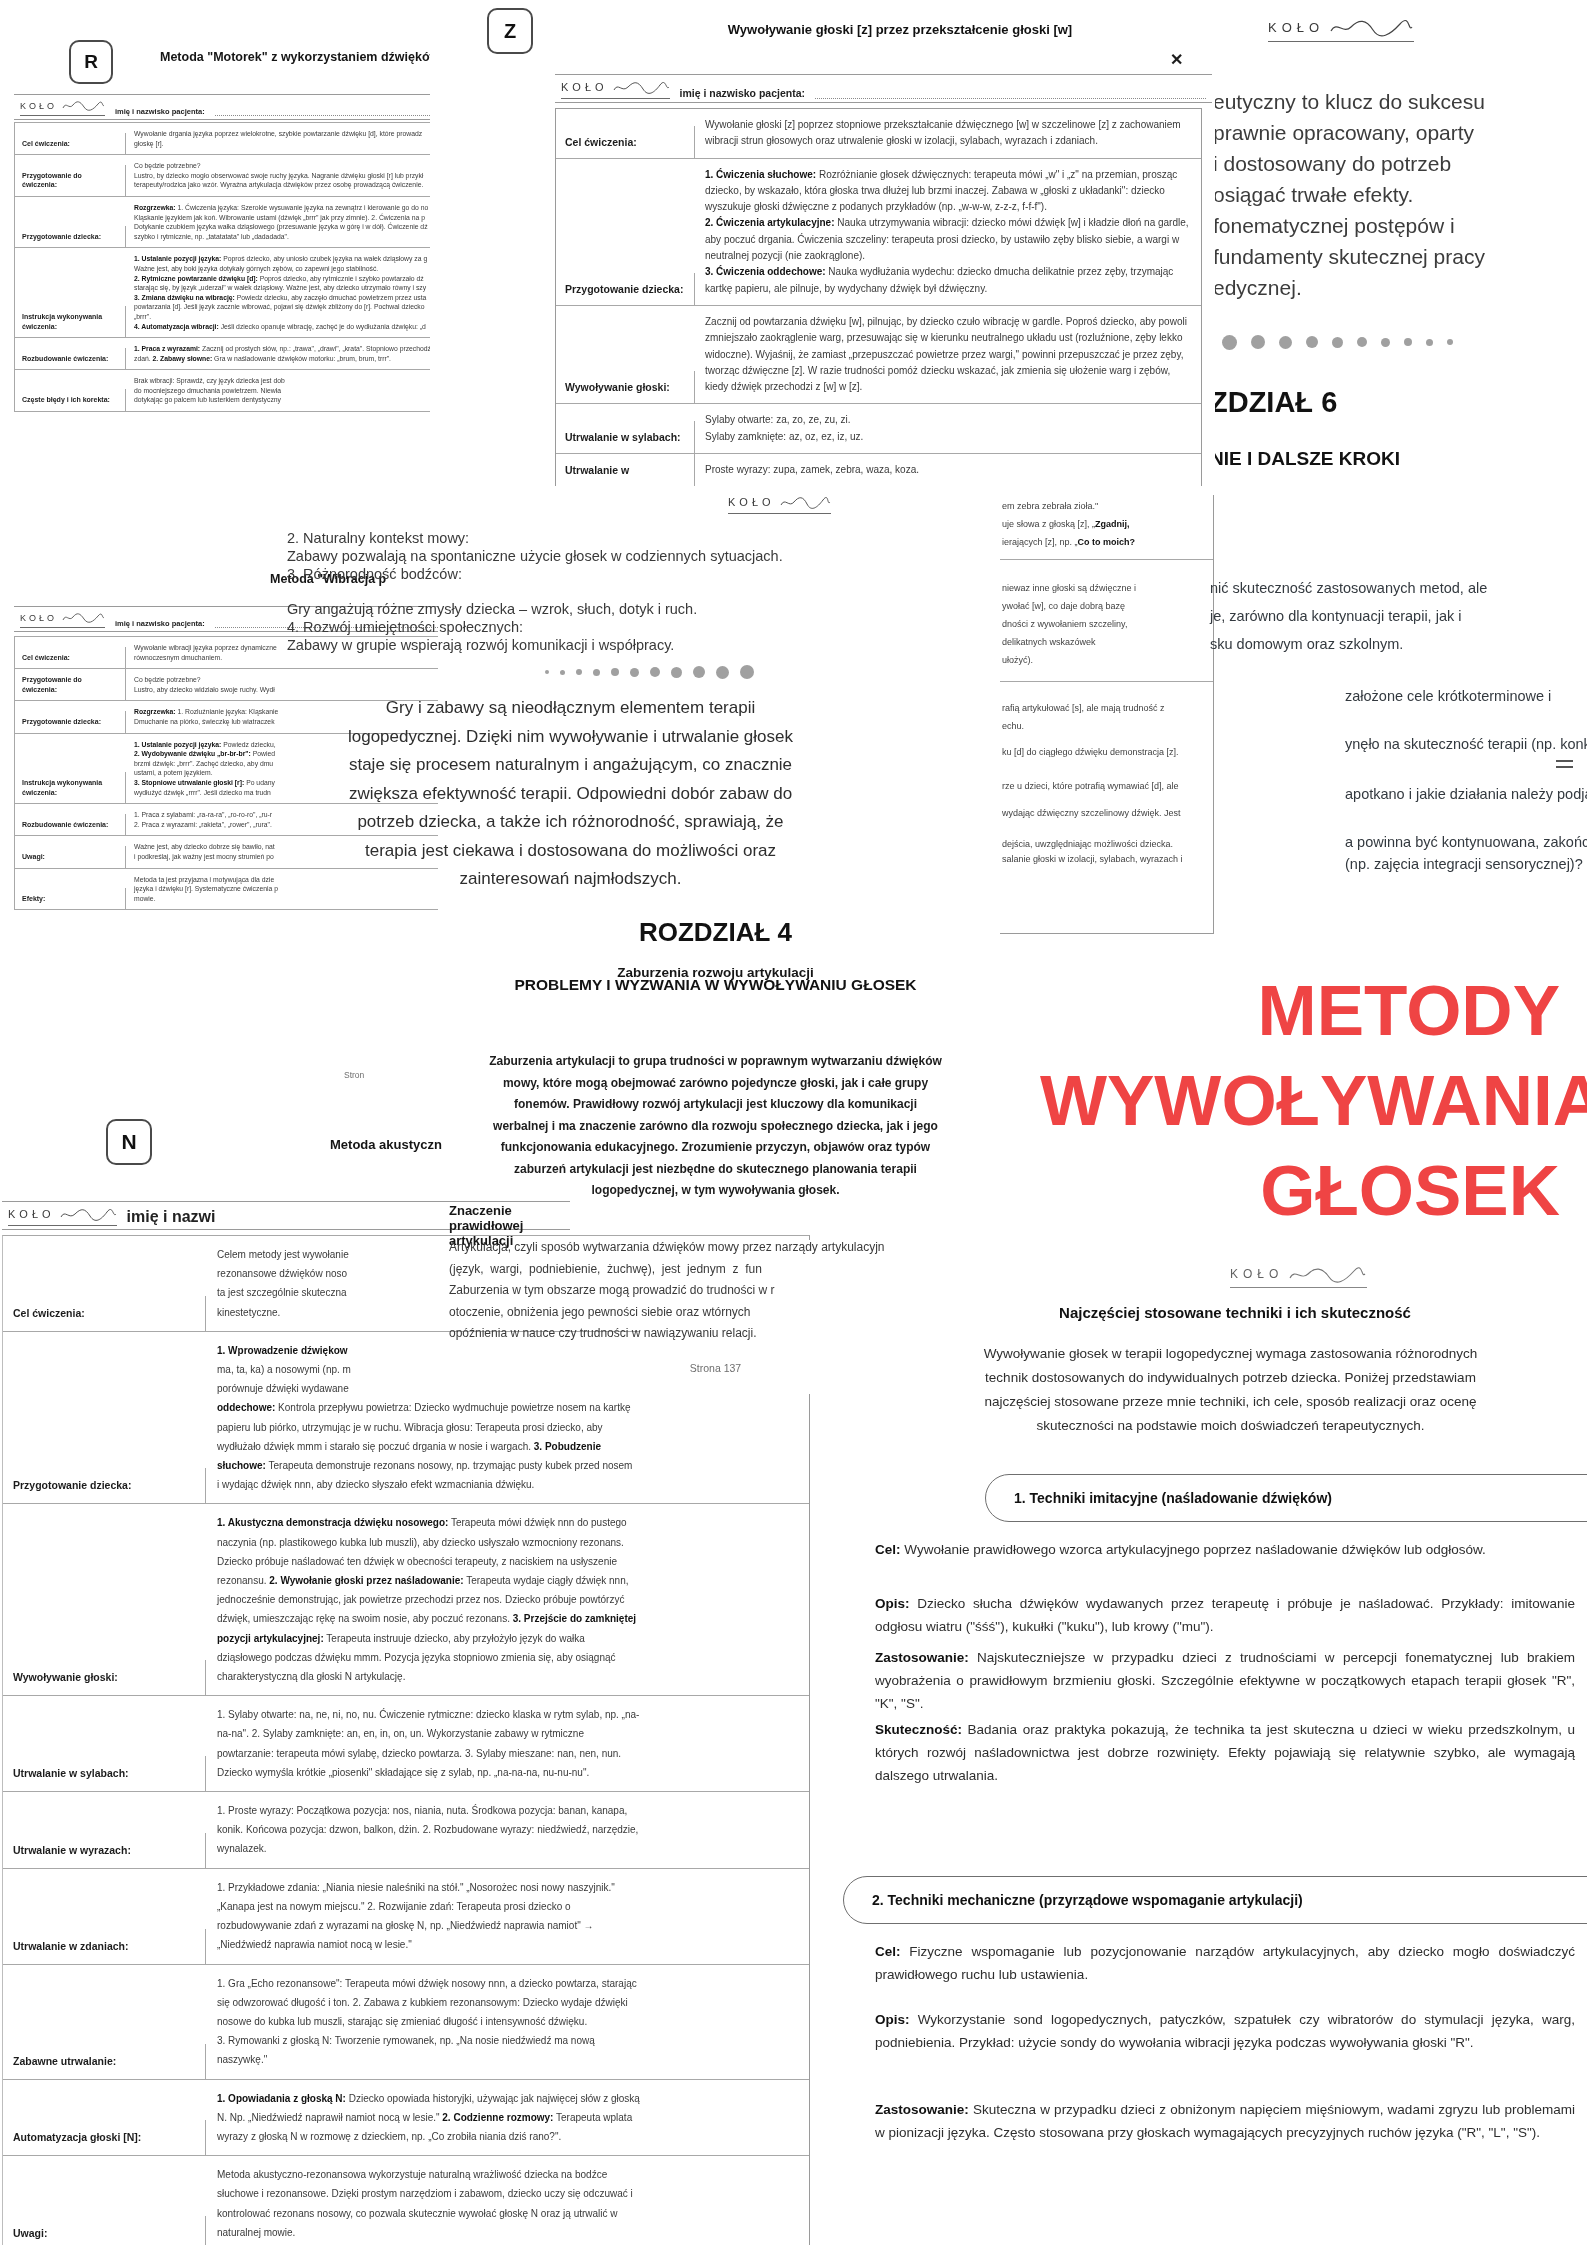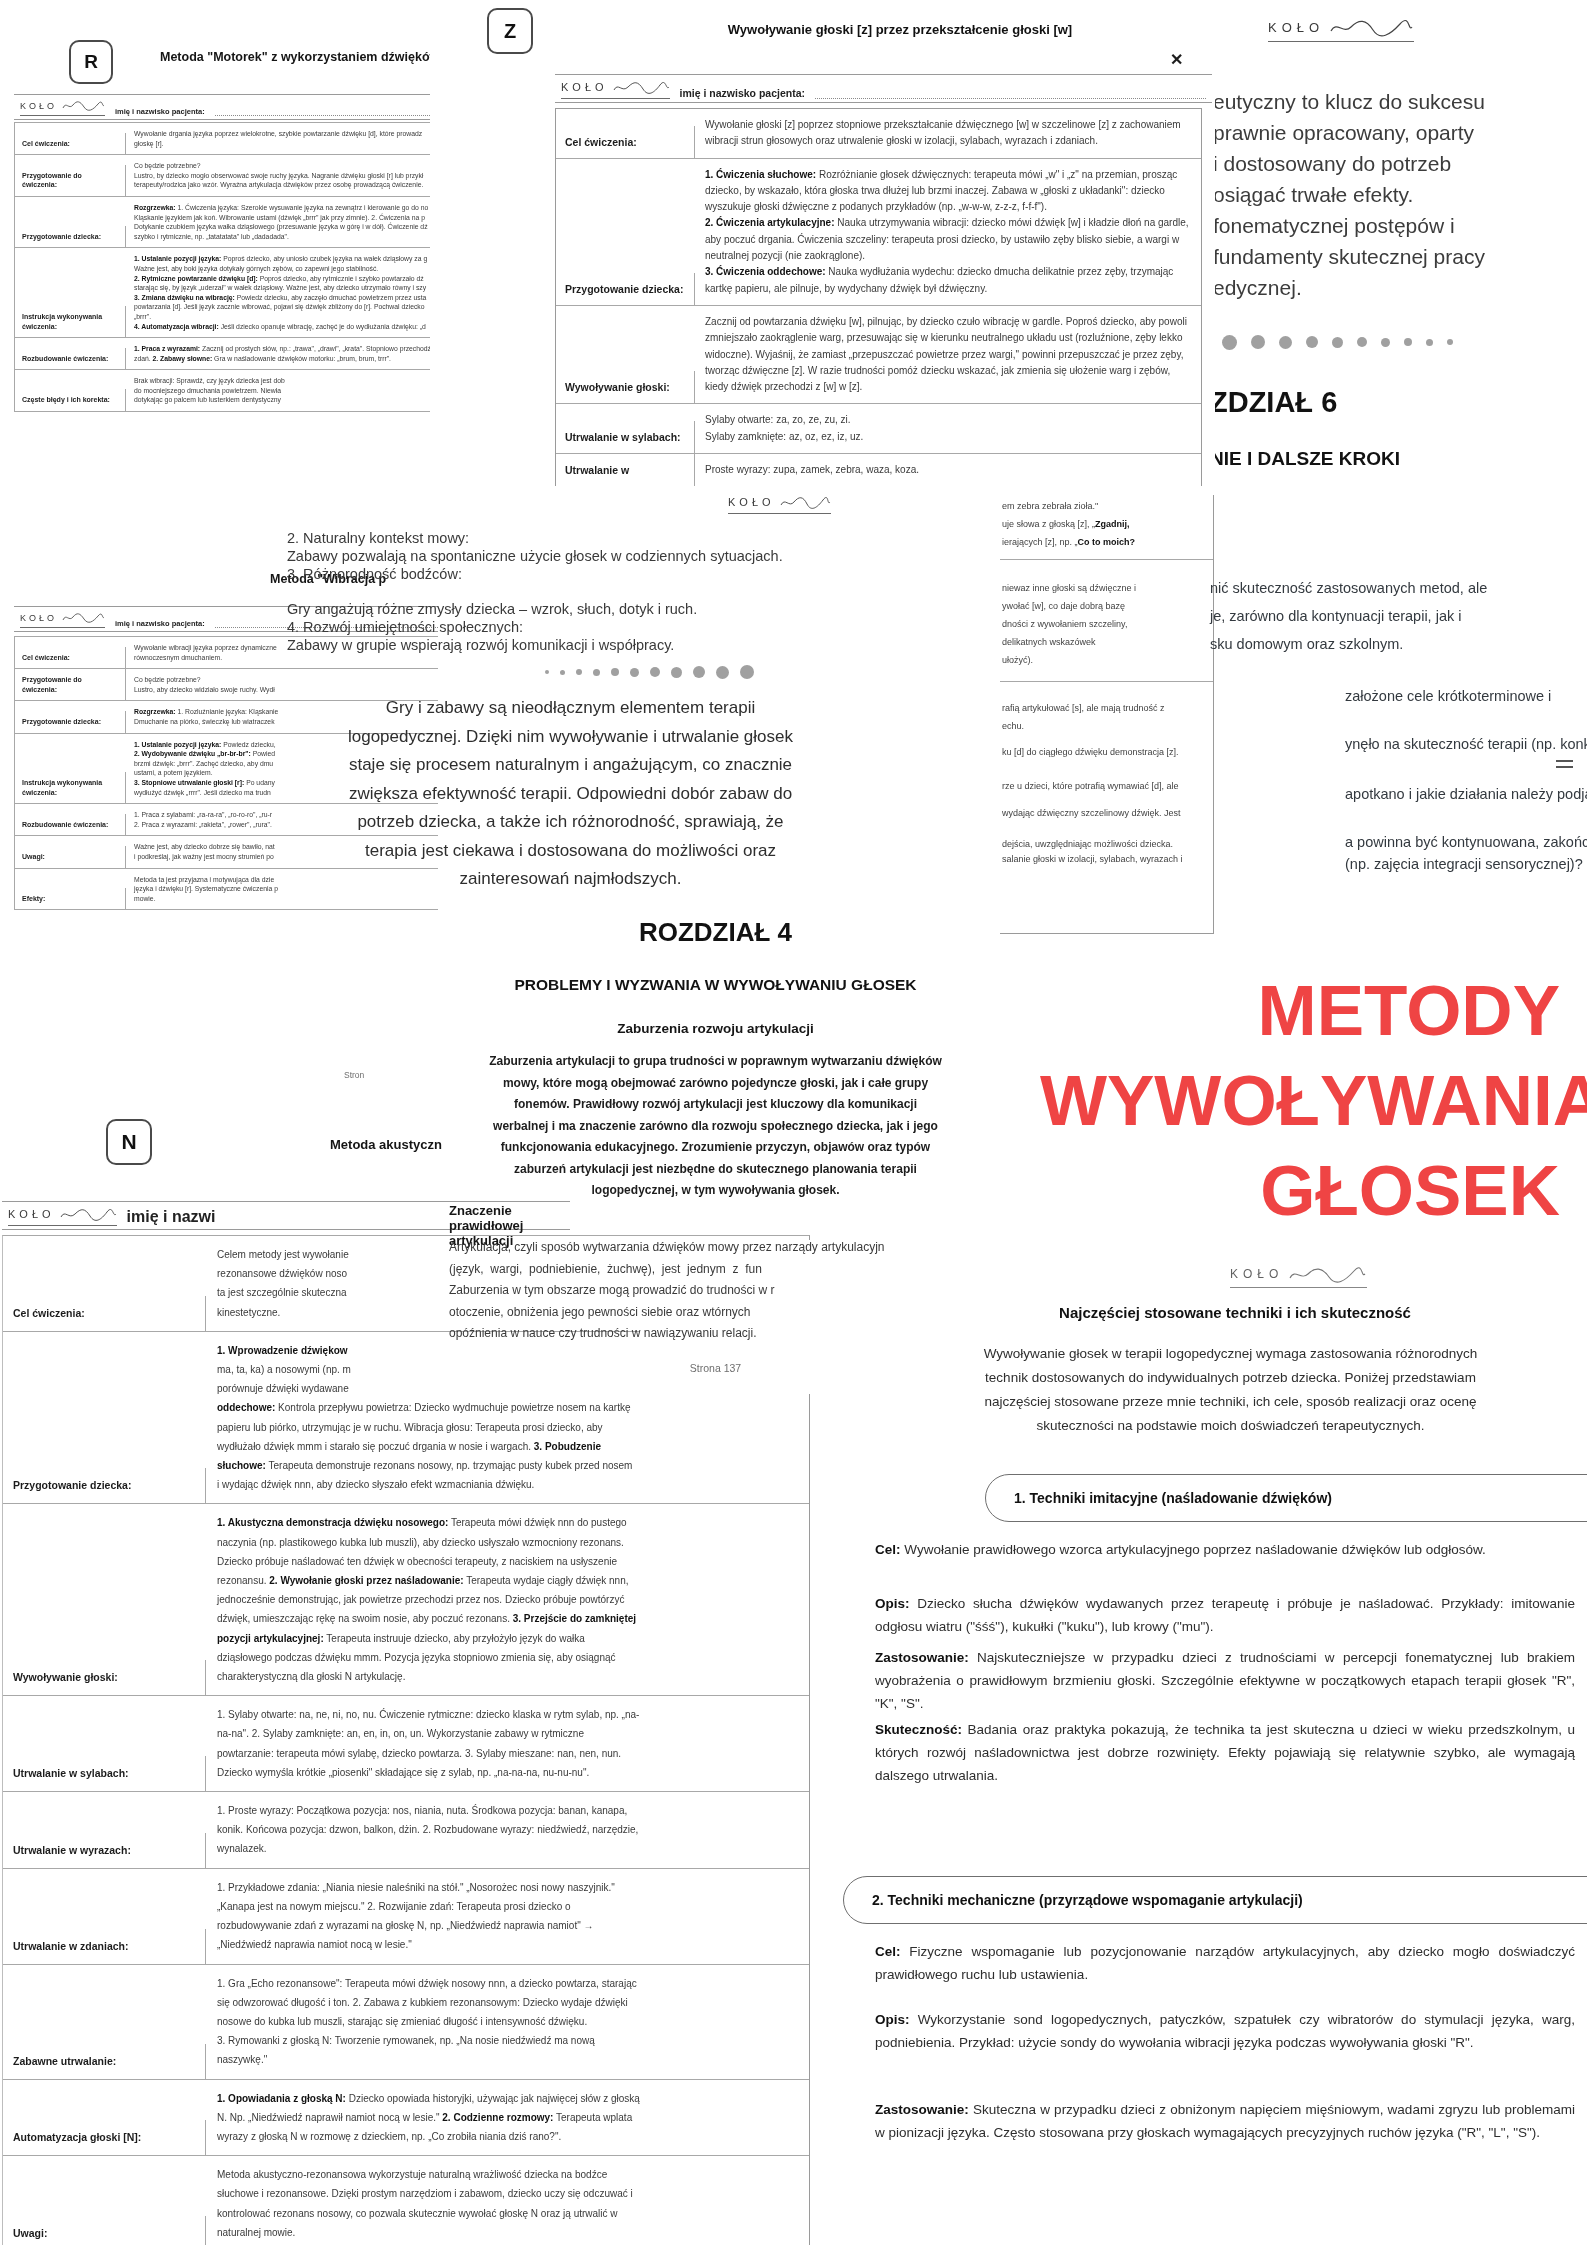--- a/index.html
+++ b/index.html
@@ -325,21 +325,21 @@
         <span style="width: 9px; height: 9px;"></span>
         <span style="width: 10px; height: 10px;"></span>
         <span style="width: 11px; height: 11px;"></span>
         <span style="width: 12px; height: 12px;"></span>
         <span style="width: 13px; height: 13px;"></span>
         <span style="width: 14px; height: 14px;"></span>
       </div>
     <div class="abs pre" style="left:283px;top:694px;width:575px;text-align:center;font-size:17px;line-height:28.5px;color:#2e2e2e;">Gry i zabawy są nieodłącznym elementem terapii<br>logopedycznej. Dzięki nim wywoływanie i utrwalanie głosek<br>staje się procesem naturalnym i angażującym, co znacznie<br>zwiększa efektywność terapii. Odpowiedni dobór zabaw do<br>potrzeb dziecka, a także ich różnorodność, sprawiają, że<br>terapia jest ciekawa i dostosowana do możliwości oraz<br>zainteresowań najmłodszych.</div>
     <div class="abs" style="left:443px;top:917px;width:545px;text-align:center;font-size:26px;font-weight:bold;color:#121212;">ROZDZIAŁ 4</div>
     <div class="abs" style="left:443px;top:976px;width:545px;text-align:center;font-size:15.5px;font-weight:bold;color:#121212;">PROBLEMY I WYZWANIA W WYWOŁYWANIU GŁOSEK</div>
-    <div class="abs" style="left:443px;top:1021px;width:545px;text-align:center;font-size:13.5px;font-weight:bold;color:#161616;">Zaburzenia rozwoju artykulacji</div>
+    <div class="abs" style="left:443px;top:965px;width:545px;text-align:center;font-size:13.5px;font-weight:bold;color:#161616;">Zaburzenia rozwoju artykulacji</div>
     <div class="abs pre" style="left:443px;top:1051px;width:545px;text-align:center;font-size:12px;line-height:21.5px;font-weight:bold;color:#1d1d1d;">Zaburzenia artykulacji to grupa trudności w poprawnym wytwarzaniu dźwięków<br>mowy, które mogą obejmować zarówno pojedyncze głoski, jak i całe grupy<br>fonemów. Prawidłowy rozwój artykulacji jest kluczowy dla komunikacji<br>werbalnej i ma znaczenie zarówno dla rozwoju społecznego dziecka, jak i jego<br>funkcjonowania edukacyjnego. Zrozumienie przyczyn, objawów oraz typów<br>zaburzeń artykulacji jest niezbędne do skutecznego planowania terapii<br>logopedycznej, w tym wywoływania głosek.</div>
     <div class="abs" style="left:449px;top:1203px;font-size:13px;font-weight:bold;color:#161616;">Znaczenie prawidłowej artykulacji</div>
     <div class="abs pre" style="left:449px;top:1237px;width:505px;font-size:12px;line-height:21.5px;color:#3a3a3a;overflow:hidden;white-space:pre;">Artykulacja, czyli sposób wytwarzania dźwięków mowy przez narządy artykulacyjn<br>(język,  wargi,  podniebienie,  żuchwę),  jest  jednym  z  fun<br>Zaburzenia w tym obszarze mogą prowadzić do trudności w r<br>otoczenie, obniżenia jego pewności siebie oraz wtórnych<br>opóźnienia w nauce czy trudności w nawiązywaniu relacji.</div>
     <div class="abs footer-num" style="left:443px;top:1362px;width:545px;text-align:center;">Strona 137</div>
   </div>
 
   <div class="abs" style="left:838px;top:958px;width:749px;height:1287px;z-index:2;overflow:hidden;">
     <div class="abs" style="left:202px;top:8px;width:520px;text-align:right;font-size:71px;line-height:90px;font-weight:bold;color:#ef4444;">
       <div>METODY</div>
       <div>WYWOŁYWANIA</div>

